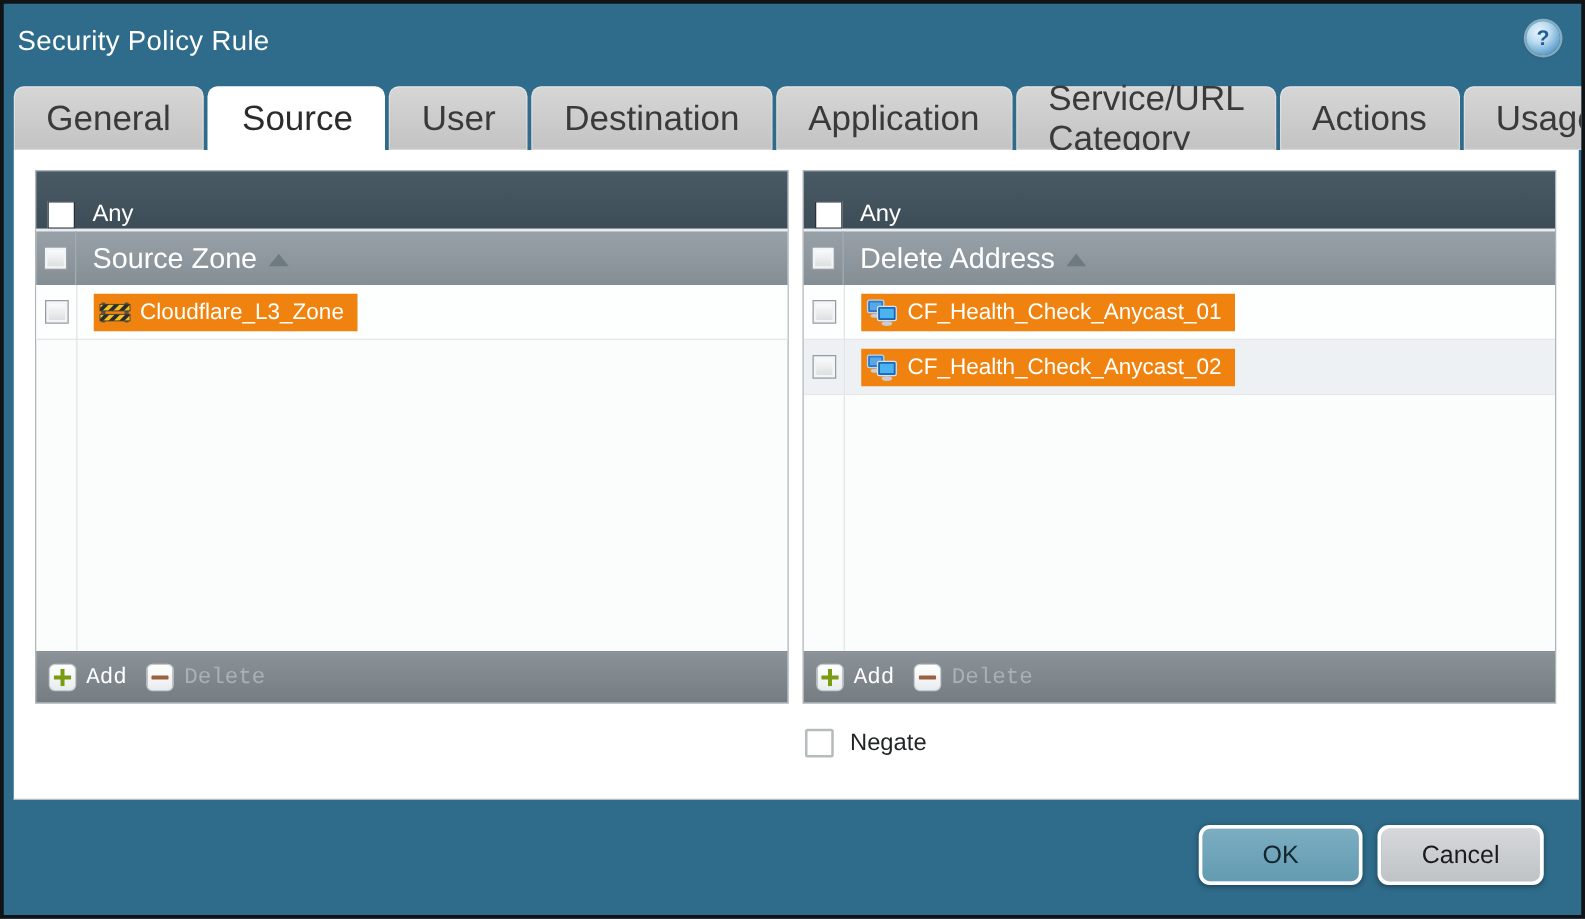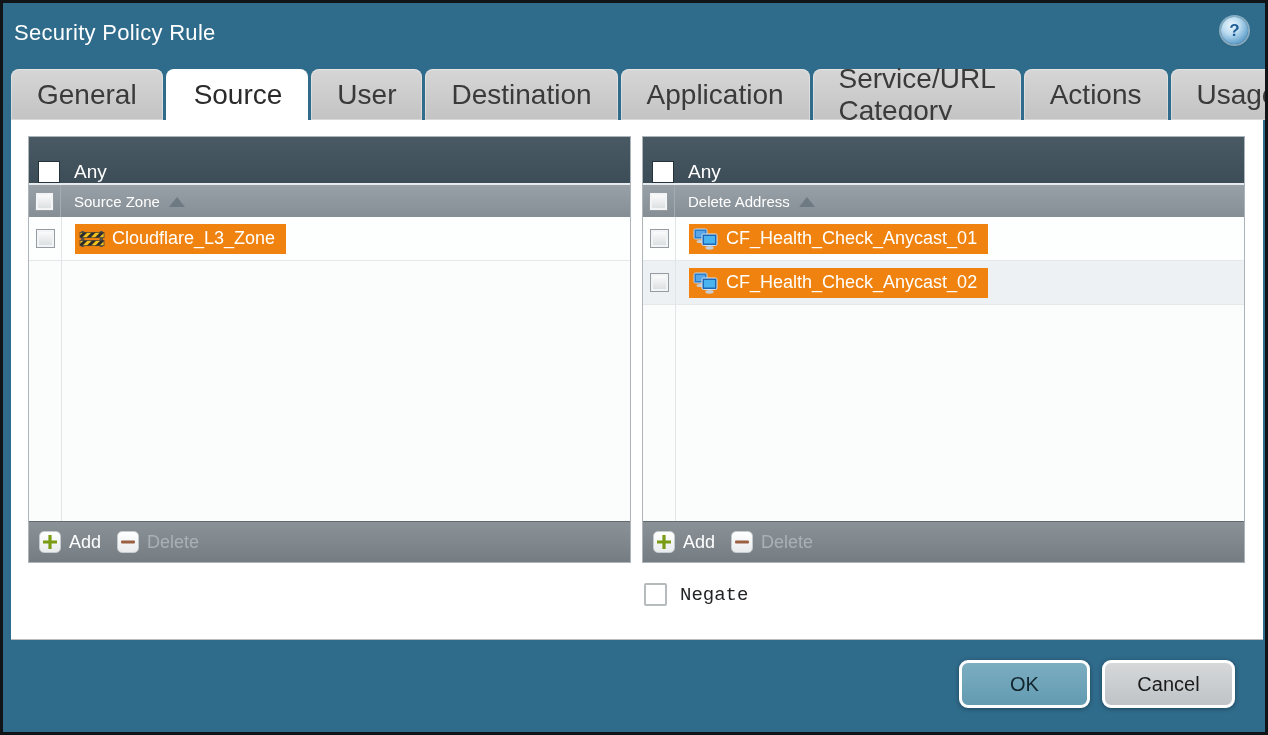--- a/index.html
+++ b/index.html
@@ -49,23 +49,23 @@
     height:46px; flex:none; display:flex; align-items:flex-end; padding-left:9px;
     background:linear-gradient(#4a5a64, #3d4d58); color:#ffffff; font-size:19px;
   }
   .cb-any {
     width:22px; height:22px; flex:none; background:#ffffff;
     border:1px solid #24333b; cursor:pointer;
   }
   .any-label { margin-left:14px; }
 
   .col-header {
-    height:34px; flex:none; display:flex; align-items:center;
+    height:45px; flex:none; display:flex; align-items:center;
     background:linear-gradient(#98a1a7, #858e94);
-    border-top:2px solid #e8ebed; color:#ffffff; font-size:15px;
+    border-top:2px solid #e8ebed; color:#ffffff; font-size:23px;
   }
   .cb-col-wrap { width:32px; flex:none; display:flex; justify-content:center; align-items:center; align-self:stretch; border-right:1px solid #a4acb1; }
   .cb {
     width:19px; height:19px; cursor:pointer;
     background:linear-gradient(#ffffff, #d8dcde);
     border:1px solid #969da2; box-shadow:inset 0 0 0 2px #f2f4f5;
   }
   .col-label { margin-left:13px; }
   .sort-asc {
     width:0; height:0; margin-left:9px; margin-top:2px;
@@ -78,34 +78,34 @@
   .row { height:44px; display:flex; align-items:center; border-bottom:1px solid #e5e8ea; background:#fdfefe; cursor:pointer; }
   .row.alt { background:#eef1f3; }
   .row-cb-wrap { width:32px; flex:none; display:flex; justify-content:center; }
   .pill {
     margin-left:14px; height:30px; display:flex; align-items:center; gap:7px;
     background:#F0830F; color:#ffffff; font-size:18px; padding:0 11px 0 4px;
   }
 
   .panel-footer {
     height:41px; flex:none; display:flex; align-items:center; padding-left:10px;
-    background:linear-gradient(#8a9298, #757d83); border-top:1px solid #62696f;
+    background:linear-gradient(#8a9298, #757d83); border-top:1px solid #62696f;font-family:Liberation Mono, monospace;
   }
   .tool-btn { display:flex; align-items:center; gap:8px; cursor:pointer; }
   .tool-btn .lbl { color:#ffffff; font-size:18px; }
   .tool-btn.disabled { cursor:default; }
   .tool-btn.disabled .lbl { color:#aab1b6; }
   .tool-btn + .tool-btn { margin-left:16px; }
   .sq-icon {
     width:22px; height:22px; border-radius:5px;
     background:linear-gradient(#ffffff, #e9eced); border:1px solid #c6cbce;
     display:flex; align-items:center; justify-content:center;
   }
 
-  .negate-row { position:absolute; left:633px; top:463px; display:flex; align-items:center; cursor:pointer;font-family:Liberation Mono, monospace; }
+  .negate-row { position:absolute; left:633px; top:463px; display:flex; align-items:center; cursor:pointer; }
   .cb-negate { width:23px; height:23px; background:#ffffff; border:2px solid #b6bbbd; border-radius:2px; }
   .negate-label { margin-left:13px; font-size:19px; color:#222426; }
 
   
   .btn {
     position:absolute; bottom:24px; height:48px; border-radius:9px;
     border:3px solid #ffffff; font-size:20px; font-family:"Liberation Sans", sans-serif;
     cursor:pointer; box-shadow:0 1px 4px rgba(0,0,0,.35);
   }
   .btn-ok { right:175px; width:131px; background:linear-gradient(#7cadc1, #639bb1); color:#13262f; }

